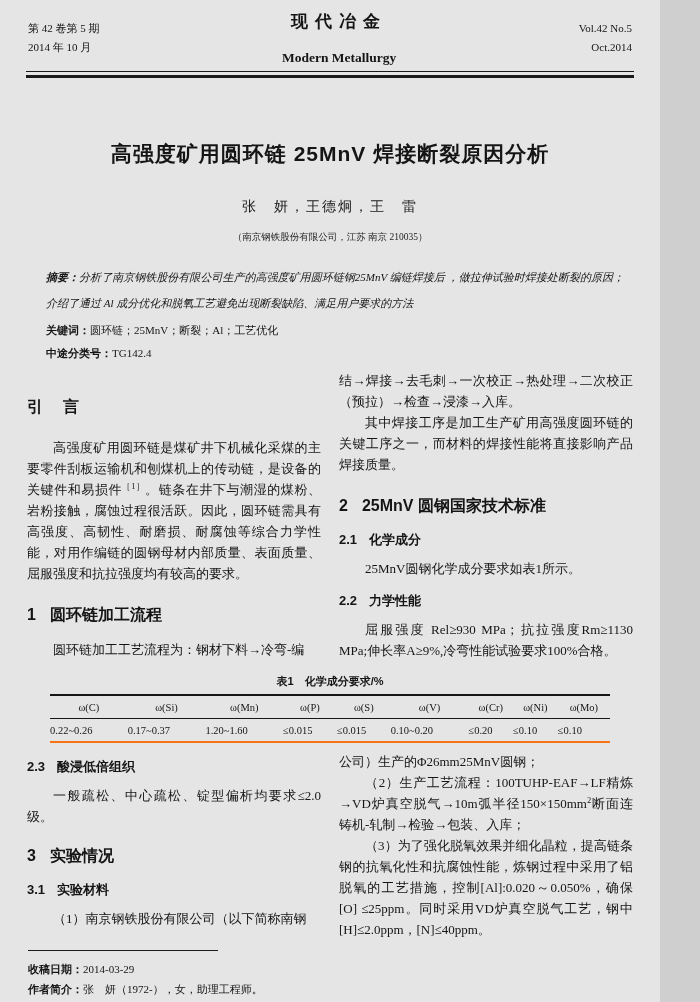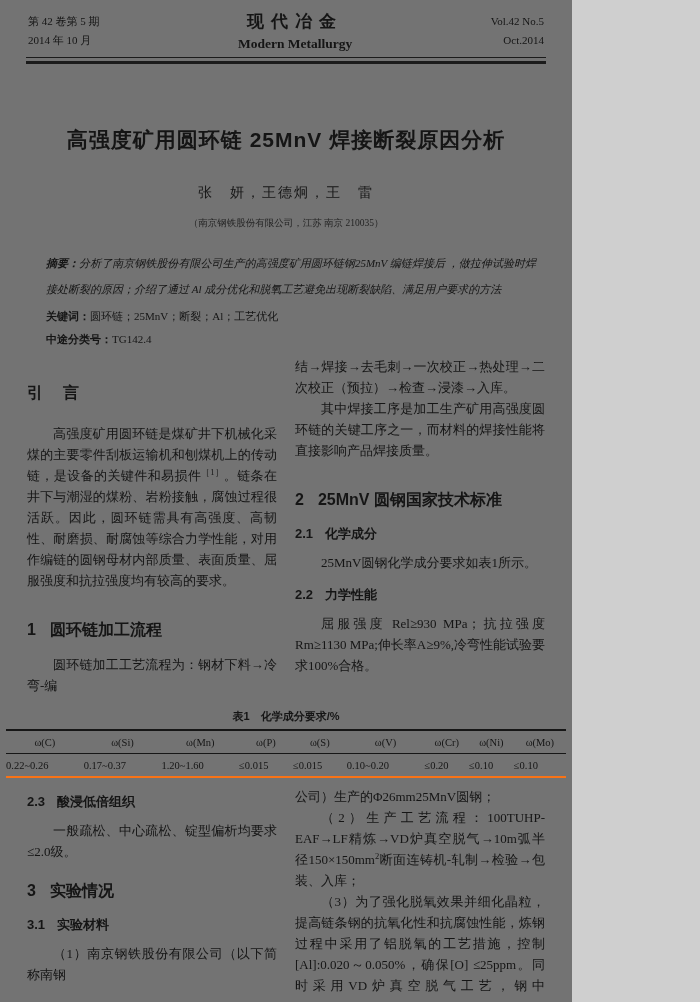--- a/index.html
+++ b/index.html
@@ -1,28 +1,28 @@
 <!DOCTYPE html>
 <html><head>
 <meta charset="utf-8">
 <style>
   html,body{margin:0;padding:0;background:#cfcfcf;}
   .page{
-    width:572px;height:1002px;background:#737373;color:#151515;
+    width:660px;height:1002px;background:#e5e5e5;color:#151515;
     font-family:"Liberation Serif","DejaVu Serif",serif;
     position:relative;overflow:hidden;box-sizing:border-box;
   }
 
   
   .header{display:flex;justify-content:space-between;align-items:center;padding:10px 28px 3px 28px;}
   .header-side{font-size:11px;line-height:19px;white-space:nowrap;}
   .header-side.right{text-align:right;}
   .header-center{text-align:center;}
   .journal-cn{font-size:17px;font-weight:bold;letter-spacing:7px;}
-  .journal-en{font-size:13.5px;font-weight:bold;margin-top:3px;}
+  .journal-en{font-size:13.5px;font-weight:bold;margin-top:17px;}
   .header-rule{margin:2px 26px 0 26px;height:7px;box-sizing:border-box;
     border-top:1.5px solid #1b1b1b;border-bottom:3px solid #1b1b1b;}
 
   
   .article-title{margin-top:62px;text-align:center;font-size:21px;font-weight:bold;
     letter-spacing:1px;font-family:"Liberation Sans","DejaVu Sans",sans-serif;}
   .authors{margin-top:30px;text-align:center;font-size:14px;letter-spacing:2px;}
   .affiliation{margin-top:15px;text-align:center;font-size:9.5px;color:#242424;}
 
   
@@ -33,21 +33,21 @@
   .kw-line .lbl{font-weight:bold;font-style:normal;font-family:"Liberation Sans","DejaVu Sans",sans-serif;}
 
   
   .cols{display:flex;gap:18px;padding:0 27px;margin-top:8px;}
   .col{flex:1;min-width:0;font-size:13px;line-height:21px;text-align:justify;}
   .para{margin:0;}
   .indent{text-indent:2em;}
   sup{font-size:8.5px;line-height:0;}
 
   .sec-h1{font-family:"Liberation Sans","DejaVu Sans",sans-serif;font-weight:bold;
-    font-size:16px;margin:28px 0 13px 0;line-height:22px;text-align:left;}
+    font-size:16px;margin:20px 0 13px 0;line-height:22px;text-align:left;}
   .sec-h1.intro{margin:26px 0 19px 0;letter-spacing:2px;}
   .sec-h1 .sec-num{margin-right:14px;}
   .sec-h2{font-family:"Liberation Sans","DejaVu Sans",sans-serif;font-weight:bold;
     font-size:13px;margin:12px 0 9px 0;line-height:19px;text-align:left;}
   .sec-h2 .sec-num{margin-right:12px;}
 
   
   .tbl-caption{margin:13px 0 5px 0;text-align:center;font-size:11px;font-weight:bold;
     font-family:"Liberation Sans","DejaVu Sans",sans-serif;}
   table.chem{width:560px;margin:0 auto;border-collapse:collapse;font-size:10.5px;

